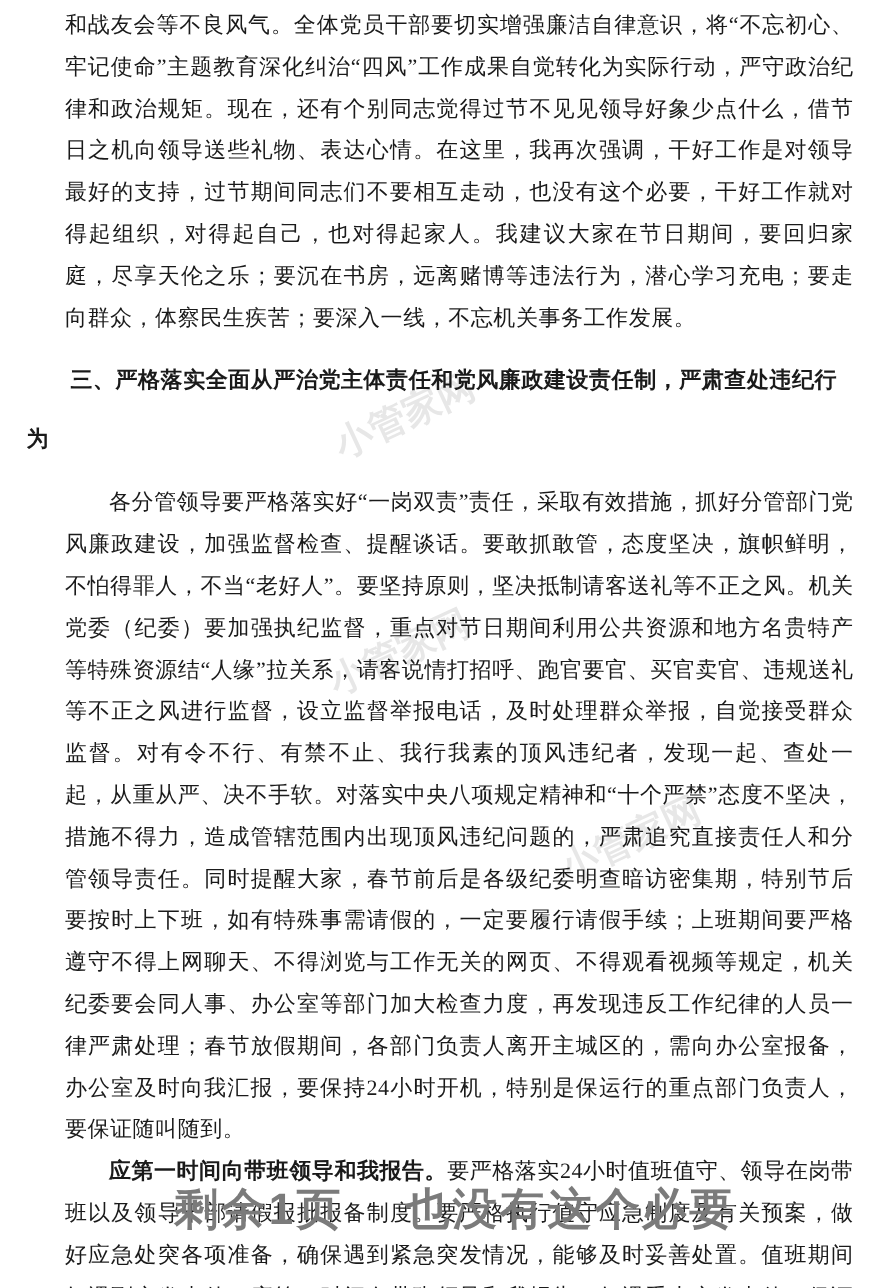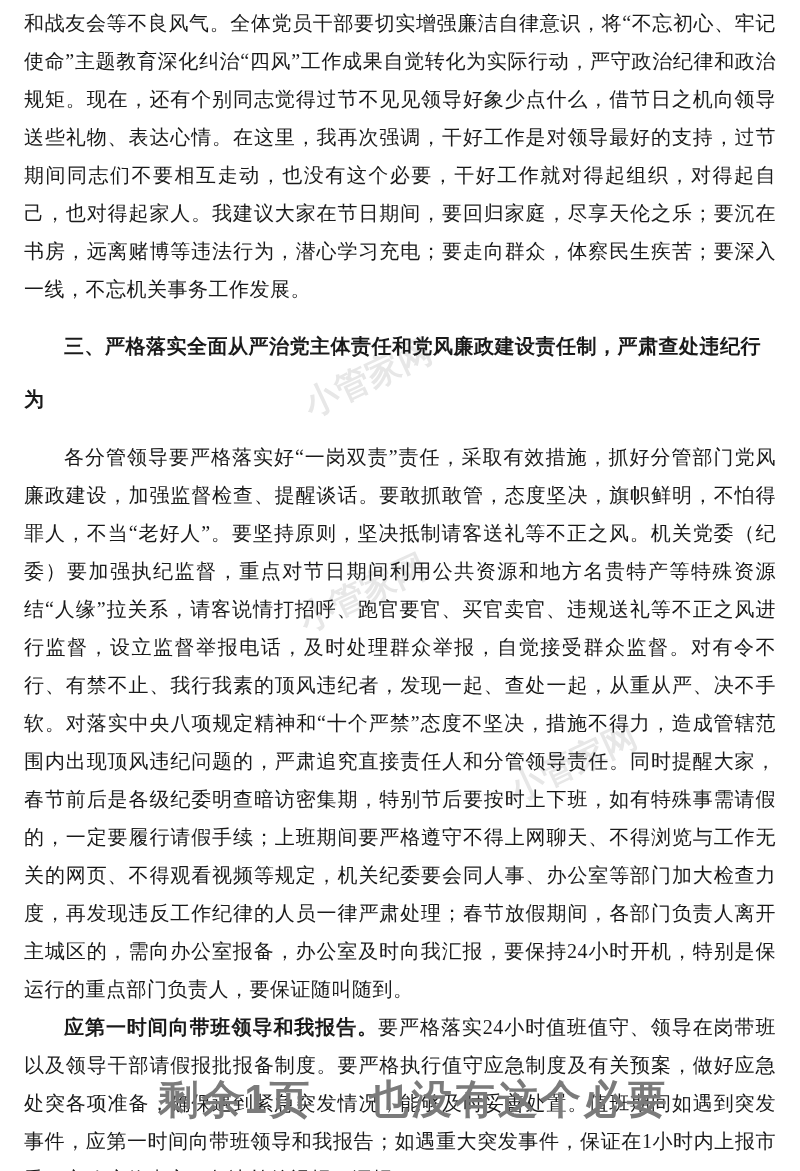--- a/index.html
+++ b/index.html
@@ -16,21 +16,21 @@
   .page { position: relative; width: 800px; height: 1171px; }
   .doc {
     position: relative;
     z-index: 2;
     padding: 4px 24px 0 24px;
     font-size: 20px;
     line-height: 38px;
     text-align: justify;
     letter-spacing: 0.5px;
   }
-  p.body { text-indent: 2em; }
+  p.body { text-indent: 2em; margin-left: 35px; }
   p.body.cont { text-indent: 0; }
   h3.sec {
     font-size: 20px;
     line-height: 53px;
     font-weight: 700;
     text-indent: 2em;
     margin: 12px 0 12px 0;
     text-align: left;
   }
   .lead { font-weight: 700; }

